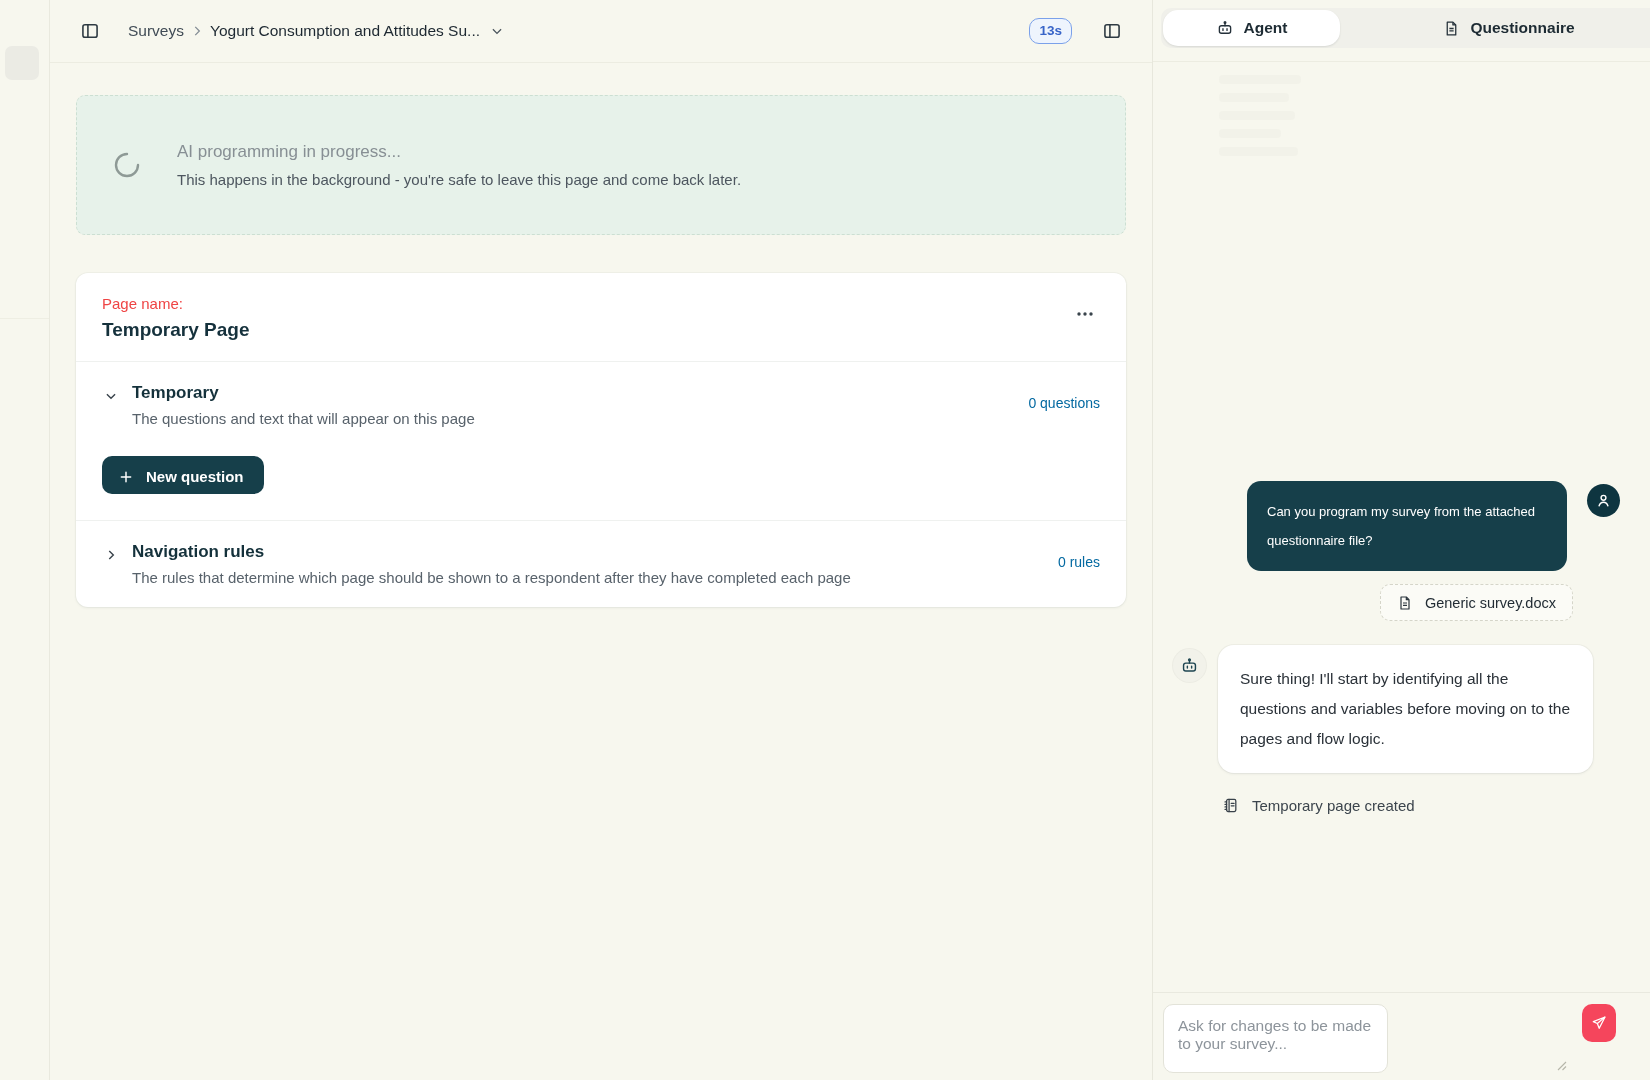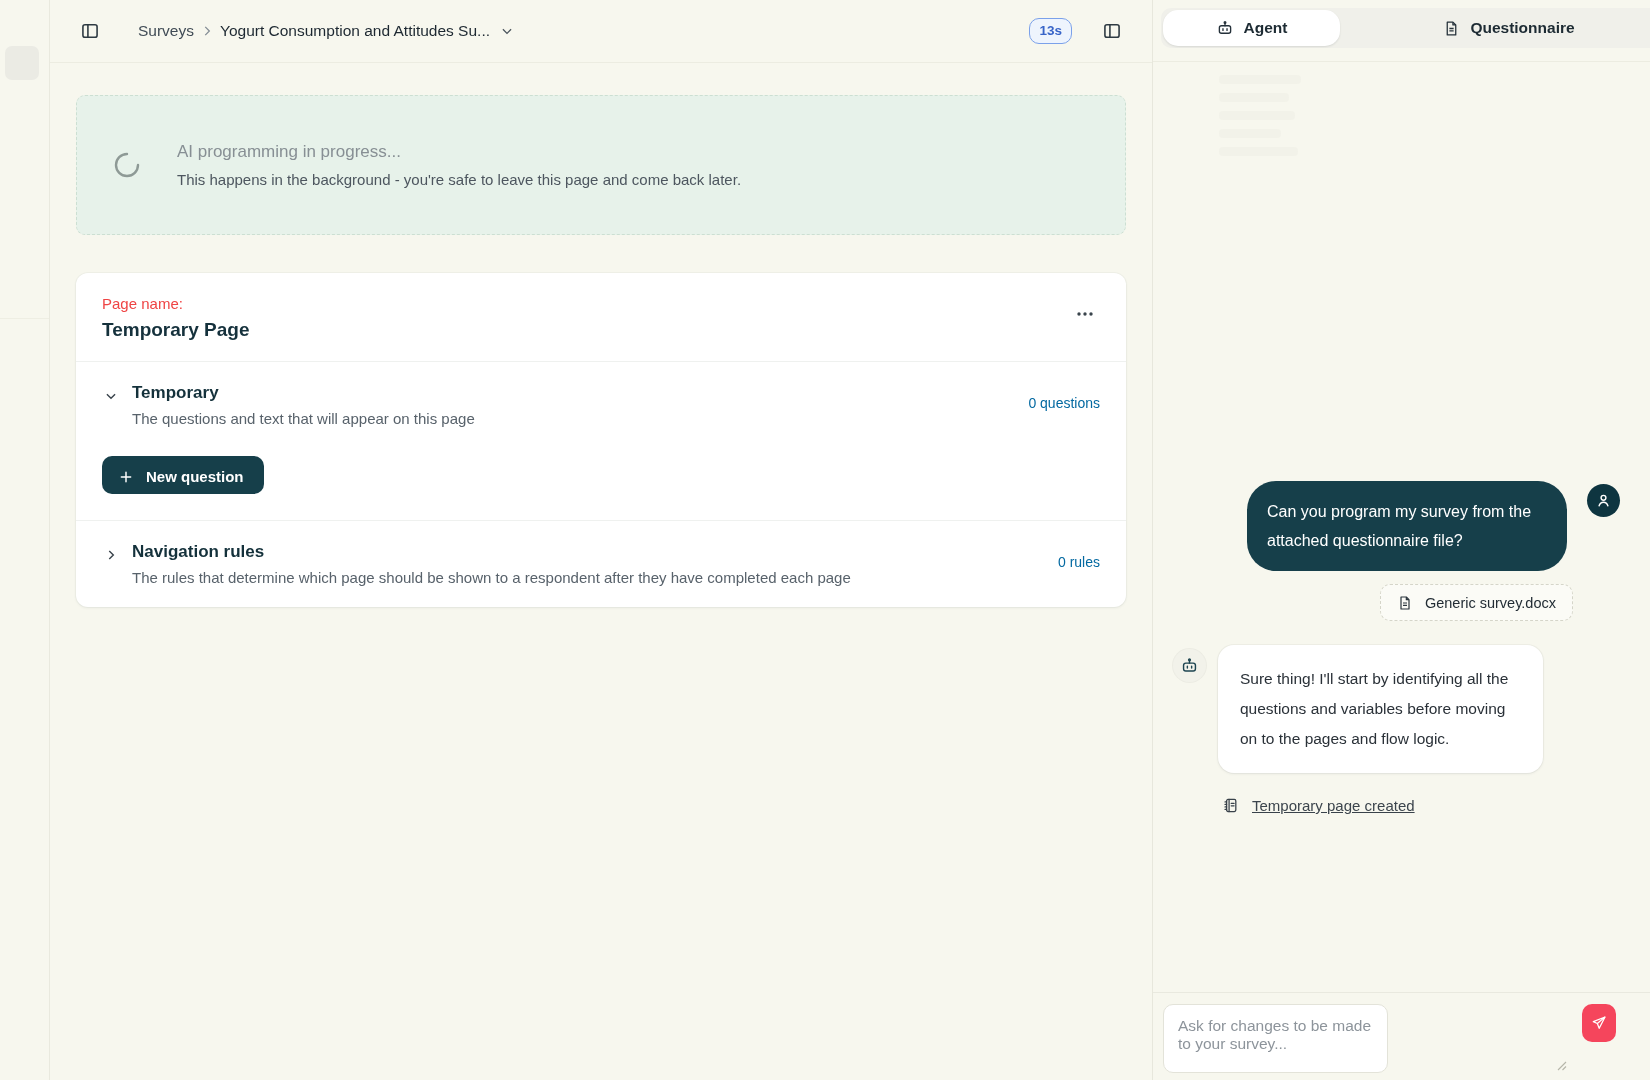--- a/index.html
+++ b/index.html
@@ -23,21 +23,21 @@
   }
   .rail-divider { position:absolute; left:0; right:0; top:318px; height:1px; background:#eeeee3; }
 
   
   .main { width:1103px; flex:0 0 1103px; display:flex; flex-direction:column; border-right:1px solid #e7e7dc; }
   .topbar {
     height:63px; flex:0 0 63px; display:flex; align-items:center;
     padding:0 26px; border-bottom:1px solid #ecece1; gap:10px;
   }
   .icon-btn { background:none; border:none; cursor:pointer; color:#2e3a42; padding:4px; border-radius:6px; display:flex; }
-  .crumbs { display:flex; align-items:center; gap:6px; margin-left:24px; }
+  .crumbs { display:flex; align-items:center; gap:6px; margin-left:14px; }
   .crumb-root { font-size:15.5px; color:#414c56; cursor:pointer; }
   .crumb-sep { color:#848d95; display:flex; }
   .crumb-current { font-size:15.5px; color:#1d2831; display:flex; align-items:center; gap:10px; cursor:pointer; }
   .crumb-current .chev { color:#4a545c; }
   .topbar-spacer { flex:1; }
   .timer-badge {
     border:1.5px solid #7ba1ea; color:var(--badge_blue,#3864c8); background:#eef4fd;
     font-size:13.5px; font-weight:700; padding:5px 9px; border-radius:10px; line-height:1;
   }
   .panel-toggle-right { margin-left:16px; }
@@ -97,21 +97,21 @@
   .tab .t-icon { color:#25313a; }
   .panel-divider { height:1px; background:#ecece1; margin-top:13px; }
 
   .chat { flex:1; overflow:hidden; position:relative; padding:10px 0 0 0; }
   .skeleton { margin:3px 0 0 66px; opacity:.55; }
   .skeleton div { height:9px; background:#efefe6; border-radius:4px; margin-bottom:9px; }
 
   .msg-user-row { display:flex; justify-content:flex-end; align-items:flex-start; gap:20px; padding-right:30px; margin-top:325px; }
   .bubble-user {
     background:var(--accent_teal,#173f4a); color:#fff; max-width:320px;
-    border-radius:29px; padding:16px 20px; font-size:16px; line-height:29px;
+    border-radius:14px; padding:16px 20px; font-size:13px; line-height:29px;
   }
   .avatar-user {
     width:33px; height:33px; border-radius:50%; background:#0e3540; color:#fff;
     display:flex; align-items:center; justify-content:center; flex:0 0 33px; margin-top:3px;
   }
   .chip-row { display:flex; justify-content:flex-end; padding-right:77px; margin-top:13px; }
   .attach-chip {
     display:inline-flex; align-items:center; gap:12px;
     border:1.5px dashed #d5d5c9; border-radius:10px; background:rgba(255,255,255,.45);
     padding:8px 16px; font-size:14.5px; color:#232d35; height:37px; cursor:pointer;
@@ -119,27 +119,27 @@
   .attach-chip .a-icon { color:#2b353d; }
 
   .msg-ai-row { display:flex; align-items:flex-start; gap:12px; padding:0 30px 0 20px; margin-top:24px; }
   .avatar-ai {
     width:33px; height:33px; border-radius:50%; background:#f2f2ea;
     box-shadow:0 0 0 1px rgba(60,70,75,.06);
     display:flex; align-items:center; justify-content:center; flex:0 0 33px; margin-top:4px;
     color:#1d4450;
   }
   .bubble-ai {
-    background:#fff; border-radius:16px; width:325px;
+    background:#fff; border-radius:16px; width:375px;
     box-shadow:0 1px 3px rgba(40,50,60,.08), 0 0 0 1px rgba(40,50,60,.04);
     padding:19px 22px; font-size:15.5px; line-height:30px; color:#2a3138;
   }
   .bubble-ai p + p { margin-top:22px; }
 
-  .status-row { display:flex; align-items:center; gap:13px; margin:24px 0 0 69px; color:#39424a;text-decoration:underline; }
+  .status-row { display:flex; align-items:center; gap:13px; margin:24px 0 0 69px; color:#39424a; }
   .status-text { font-size:15px; color:#3c454d; }
 
   .inputbar-wrap { flex:0 0 88px; border-top:1px solid #e9e9df; }
   .inputbar { display:flex; align-items:flex-start; gap:10px; padding:11px 34px 0 10px; }
   .chat-input {
     flex:1; height:69px; resize:none; border:1px solid #e3e3d9; border-radius:10px;
     background:#fff; font-family:inherit; font-size:15.5px; color:#2a3138;
     padding:12px 14px; outline:none; position:relative;
   }
   .chat-input::placeholder { color:#8d949b; }

